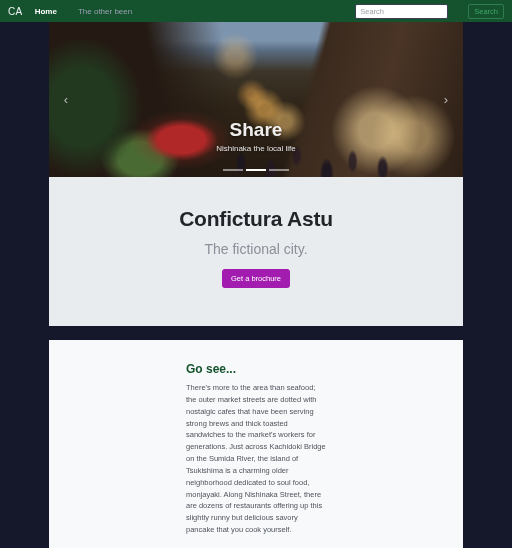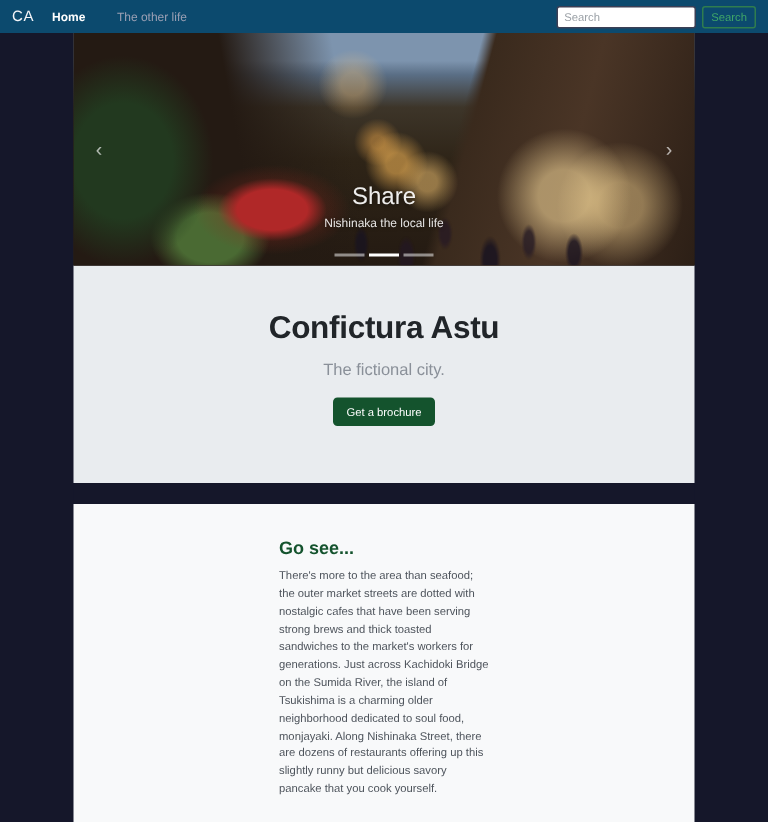--- a/index.html
+++ b/index.html
@@ -13,21 +13,21 @@
   body {
     background: #15172a;
     font-family: "Liberation Sans", sans-serif;
     font-size: 13px;
     color: #212529;
   }
 
   
   .navbar {
     height: 22px;
-    background: #0c4a6e;
+    background: #14532d;
     display: flex;
     align-items: center;
     padding: 0 8px;
     gap: 0;
   }
   .brand {
     color: #f3f4f8;
     font-size: 10px;
     font-weight: 400;
     letter-spacing: .4px;
@@ -39,21 +39,21 @@
     font-size: 8px;
     text-decoration: none;
     white-space: nowrap;
   }
   .nav-link.active { color: #ffffff; font-weight: 700; }
   .nav-link.muted { color: #9ba0b4; }
 
   .nav-search {
     margin-left: auto;
     display: flex;
-    gap: 4px;
+    gap: 20px;
   }
   .search-input {
     width: 93px;
     height: 15px;
     border: 1px solid #3b3f55;
     border-radius: 2px;
     background: #ffffff;
     font-family: "Liberation Sans", sans-serif;
     font-size: 7.5px;
     color: #495057;
@@ -127,22 +127,22 @@
   .carousel-caption {
     position: absolute;
     left: 0; right: 0;
     bottom: 24px;
     text-align: center;
     color: #ffffff;
     text-shadow: 0 1px 3px rgba(0,0,0,.5);
     z-index: 3;
   }
   .caption-title {
-    font-size: 16px;
-    font-weight: 400;
+    font-size: 19px;
+    font-weight: 700;
     line-height: 1.1;
     opacity: .92;
   }
   .caption-sub {
     font-size: 8px;
     margin-top: 3px;
     opacity: .88;
   }
   .car-ctrl {
     position: absolute;
@@ -185,28 +185,28 @@
     text-align: center;
     padding: 30px 30px 38px;
   }
   .jumbo-title {
     font-size: 21px;
     font-weight: 700;
     color: #212529;
     letter-spacing: -.2px;
   }
   .jumbo-sub {
-    font-size: 11px;
+    font-size: 14px;
     color: #8a9099;
     margin-top: 10px;
   }
   .btn-primary {
     display: inline-block;
     margin-top: 12px;
-    background: #14532d;
+    background: #a21caf;
     color: #ffffff;
     border: none;
     border-radius: 3px;
     padding: 5px 9px;
     font-family: "Liberation Sans", sans-serif;
     font-size: 7.5px;
     cursor: pointer;
   }
 
   .gap { height: 14px; background: #15172a; }
@@ -260,21 +260,21 @@
   }
   .card-plain .card-text { color: #5b6068; }
 </style>
 </head>
 <body>
 
 <div class="navbar">
   <a class="brand" href="#">CA</a>
   <div class="nav-links">
     <a class="nav-link active" href="#">Home</a>
-    <a class="nav-link muted" href="#">The other life</a>
+    <a class="nav-link muted" href="#">The other been</a>
   </div>
   <div class="nav-search">
     <input class="search-input" type="text" placeholder="Search" style="">
     <button class="search-btn">Search</button>
   </div>
 </div>
 
 <div class="container">
 
   <div class="carousel">

